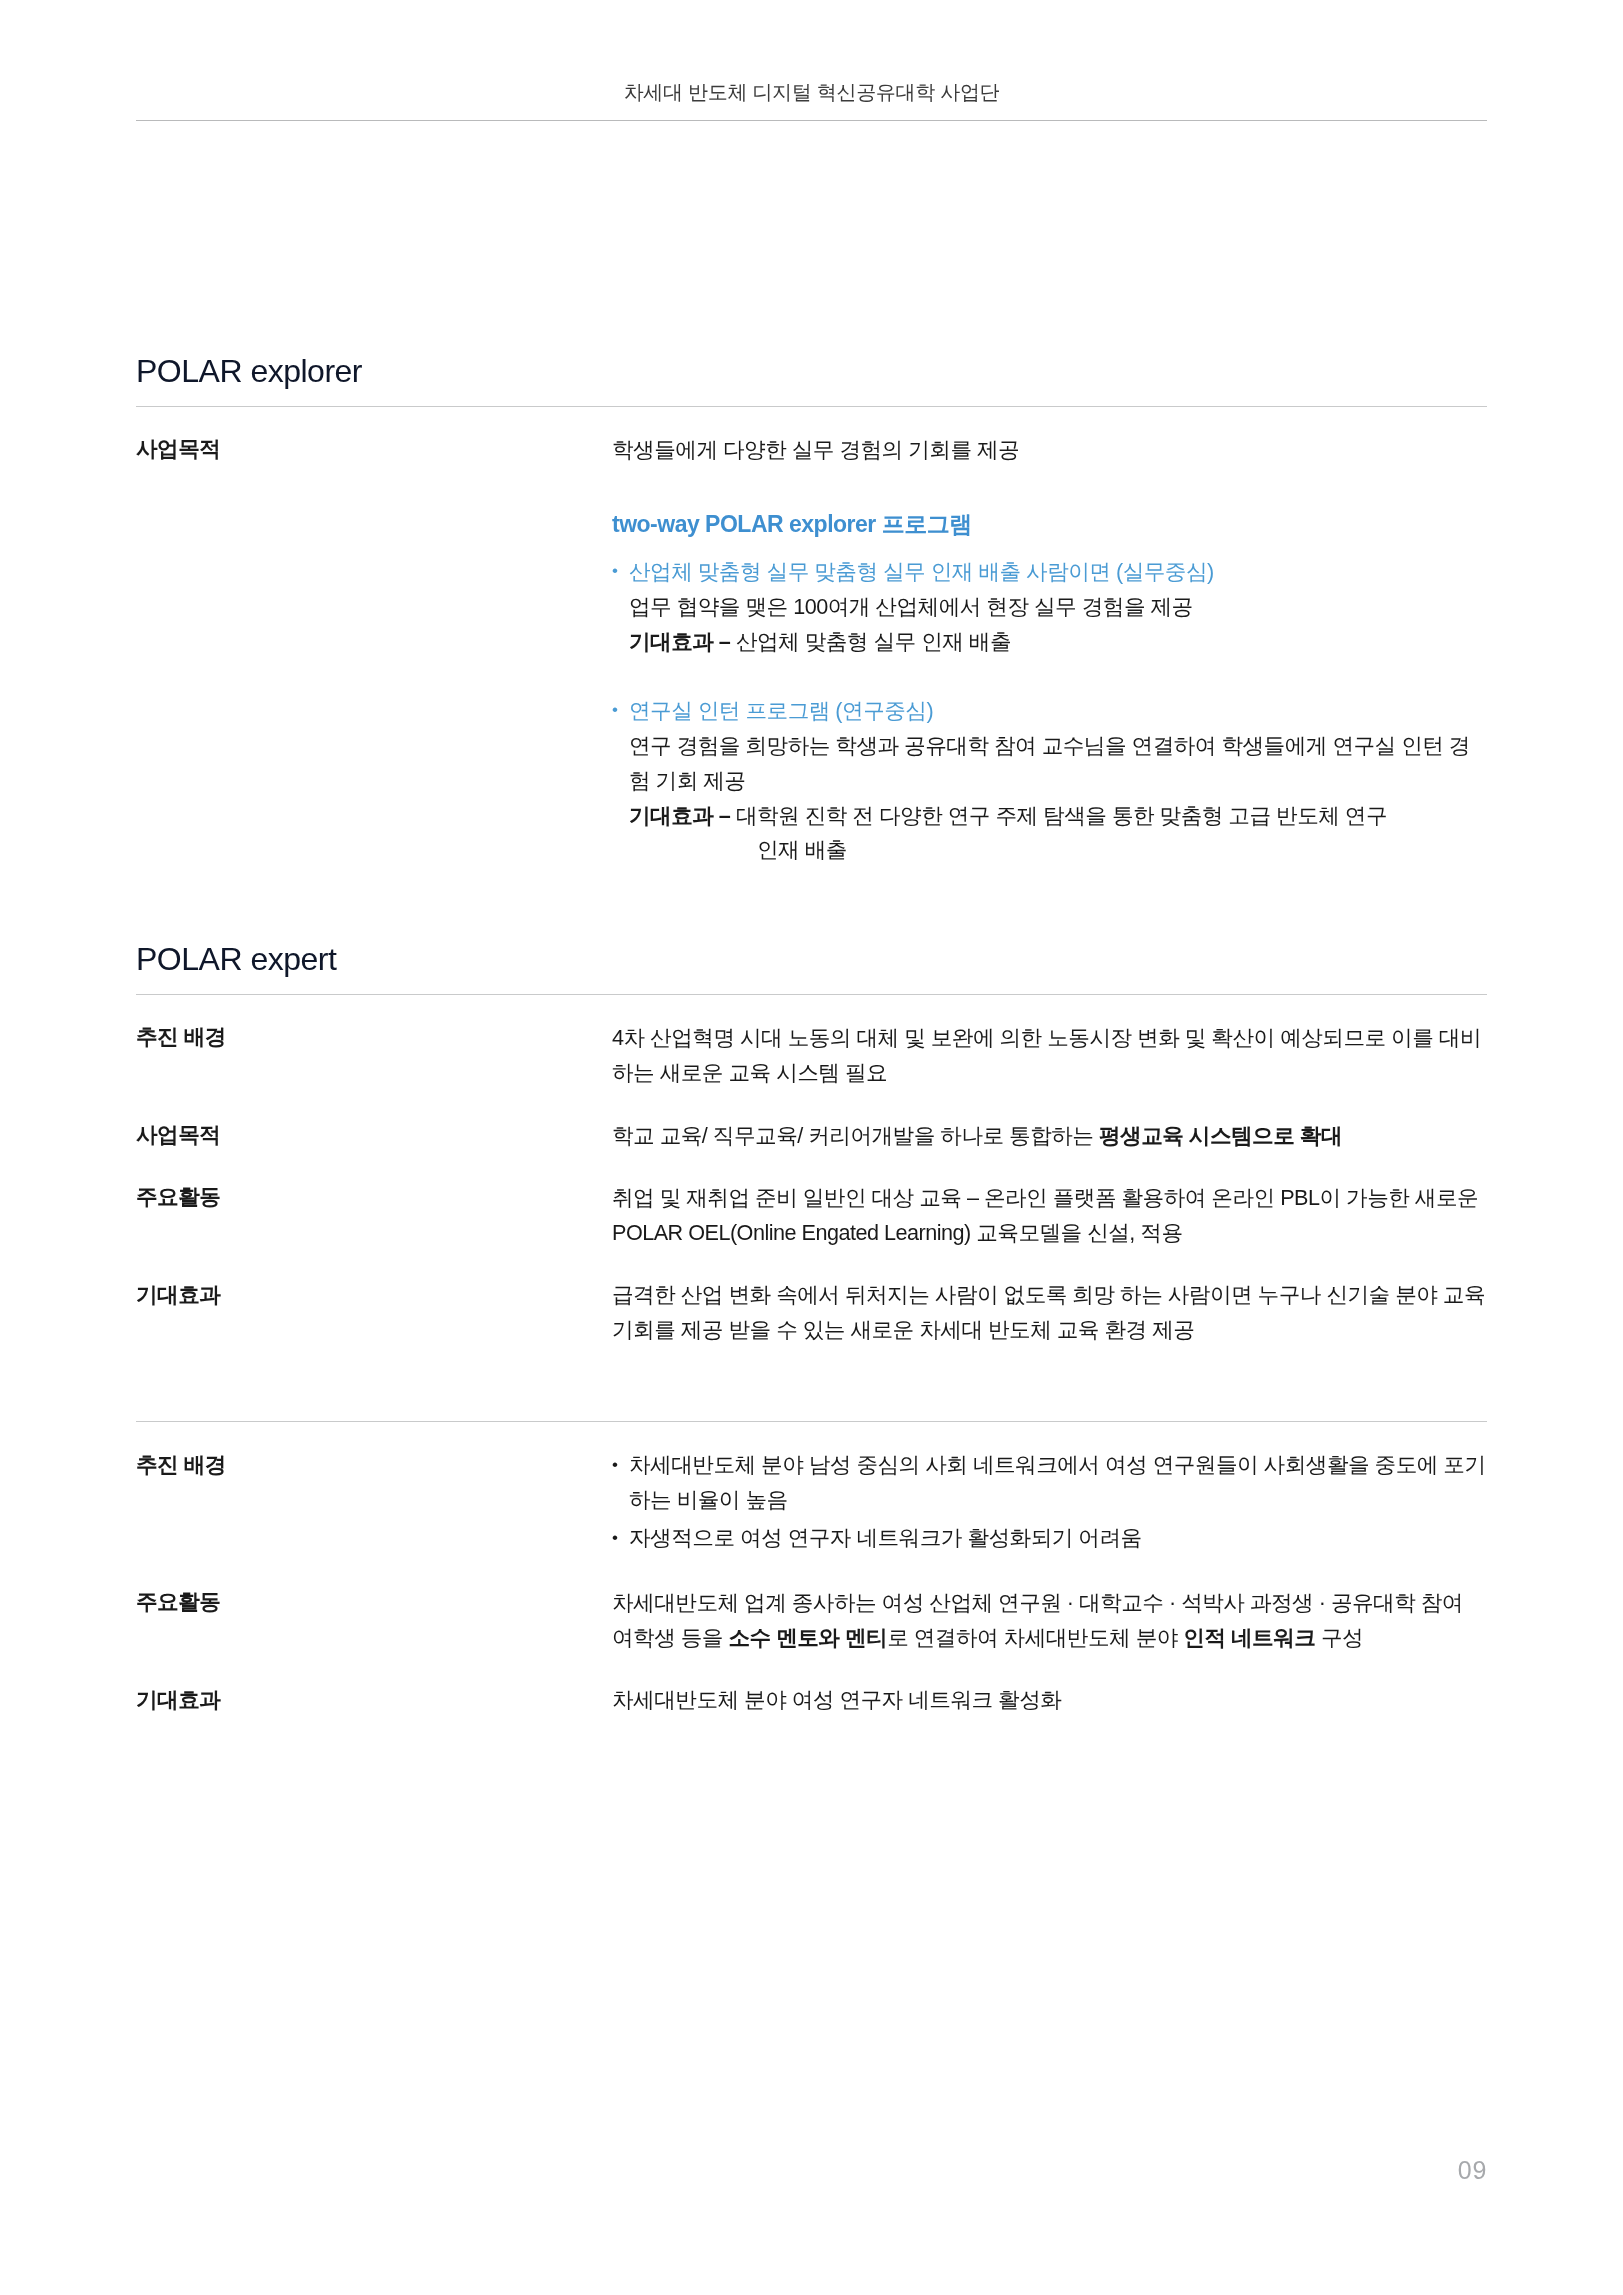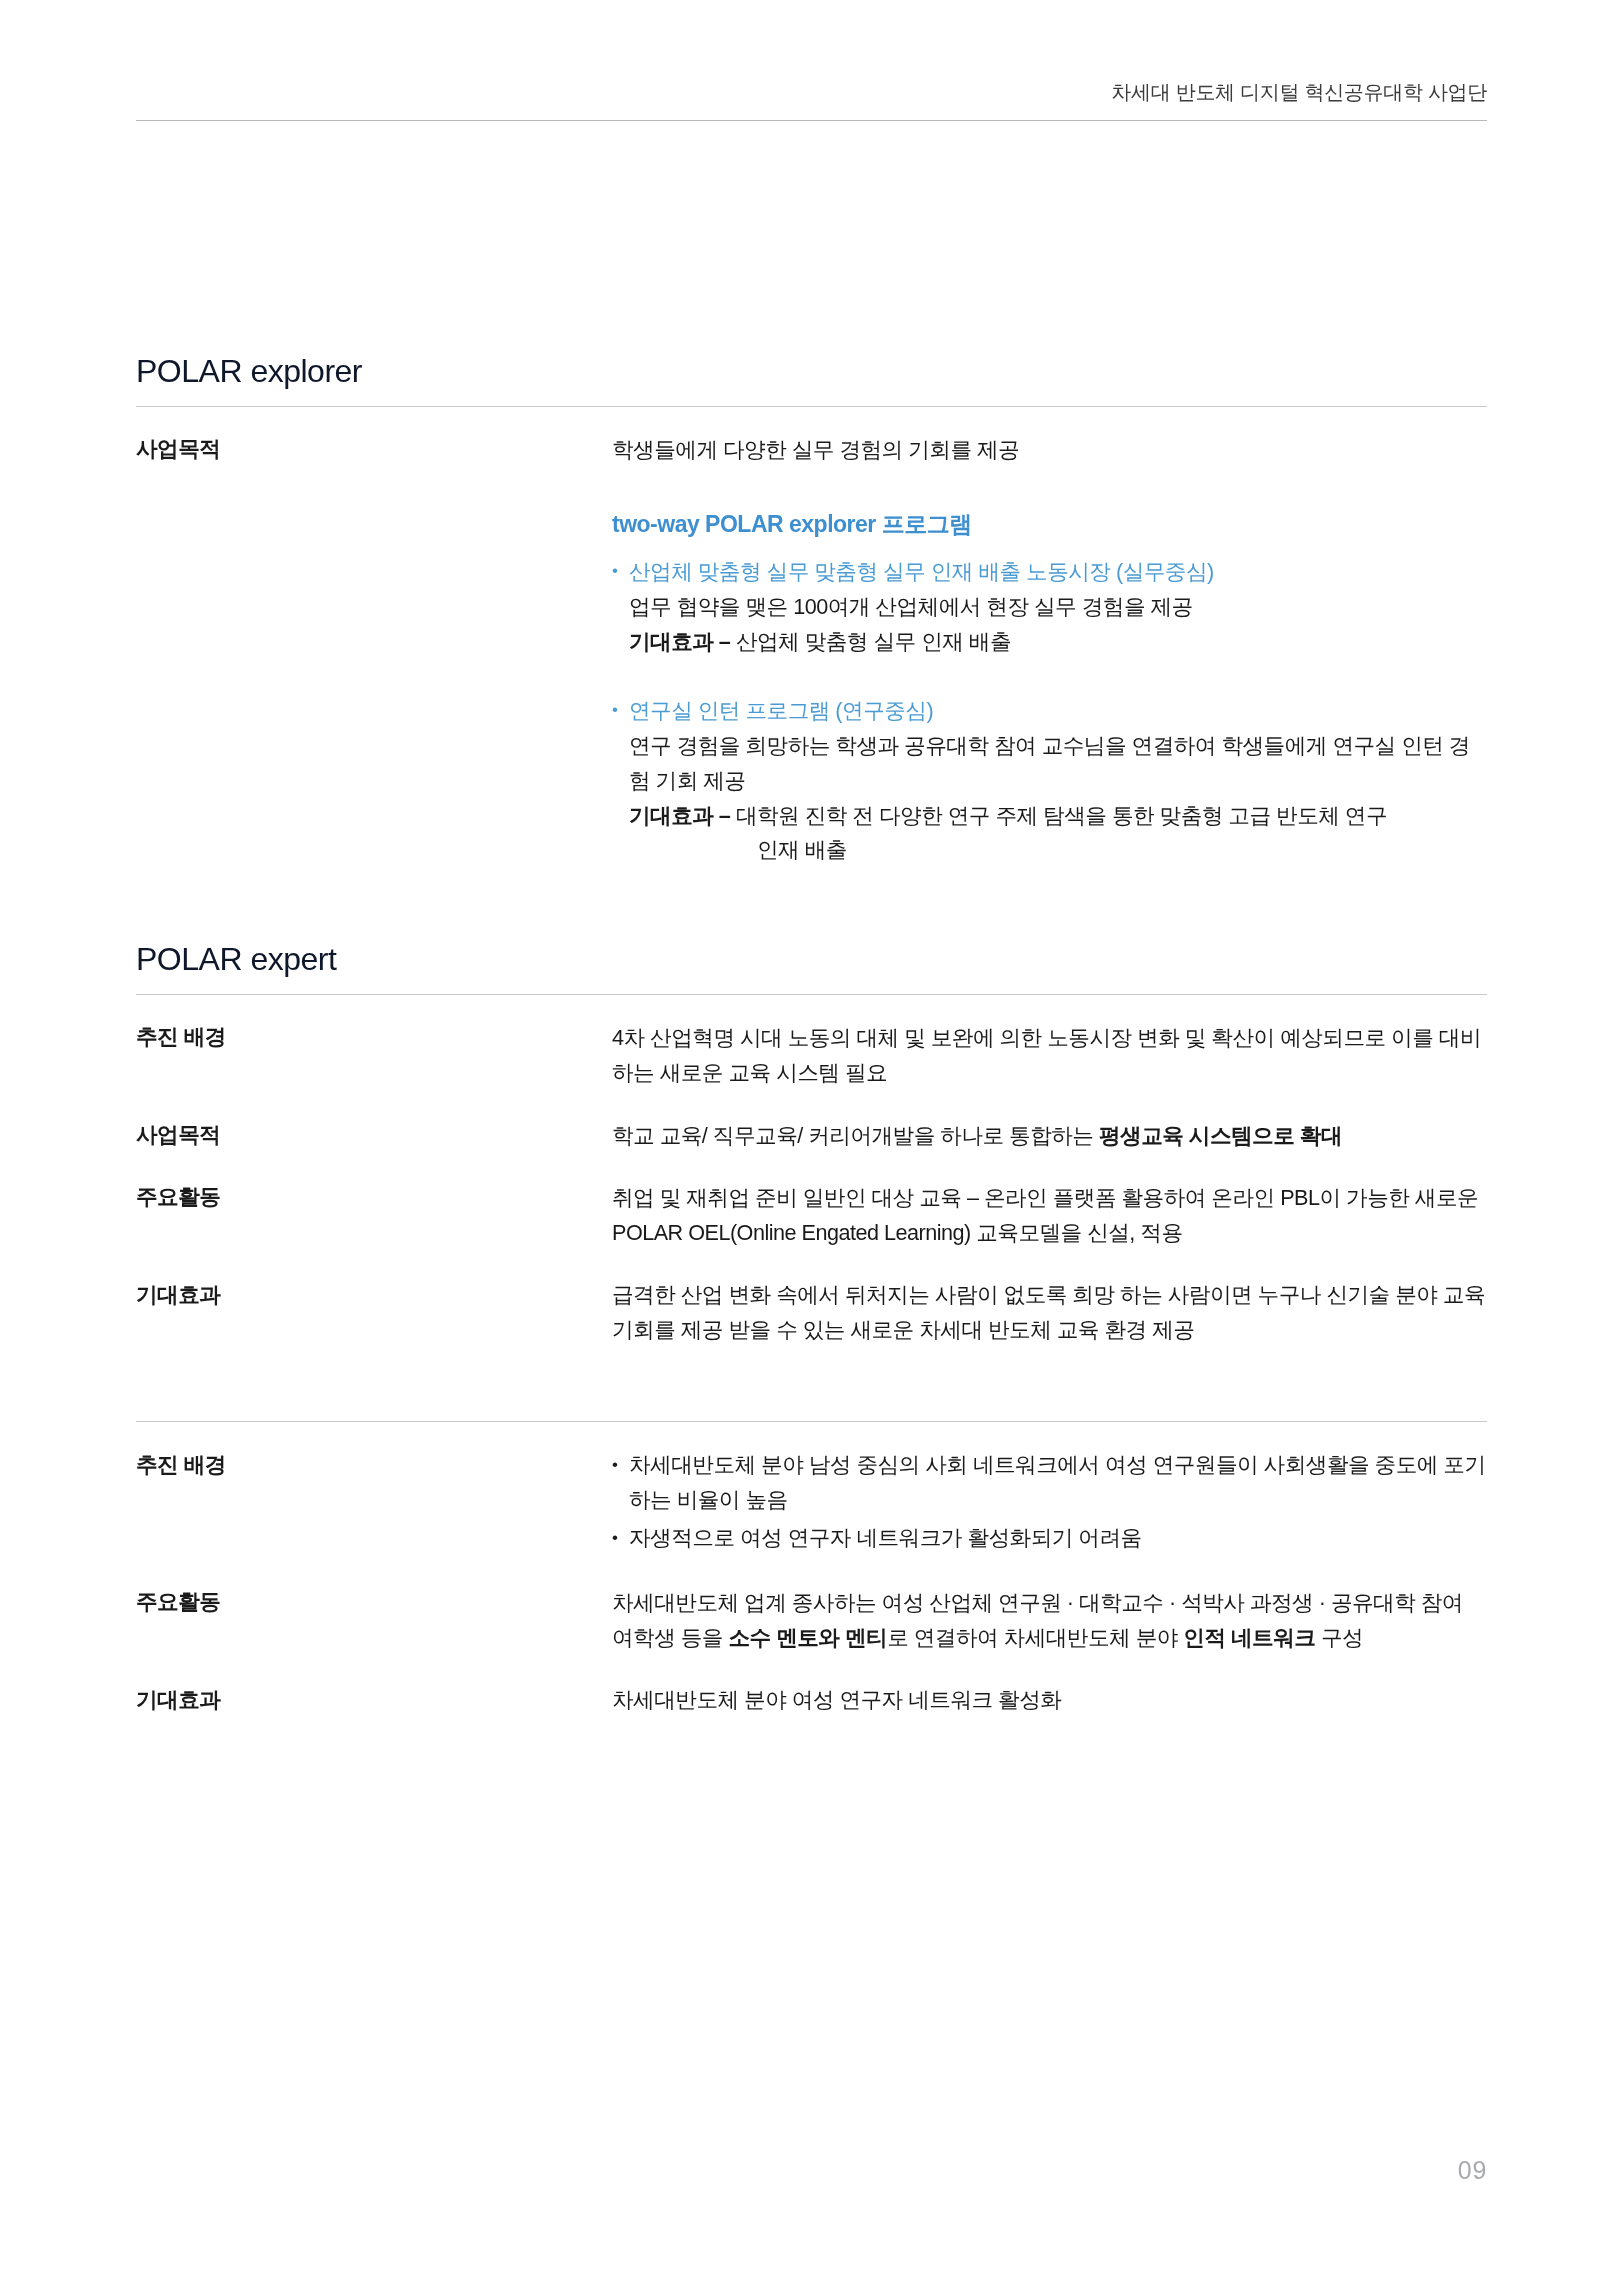--- a/index.html
+++ b/index.html
@@ -21,21 +21,21 @@
   }
 
   
   .header {
     position: absolute;
     top: 79px;
     left: 136px;
     right: 136px;
   }
   .header-text {
-    text-align: right;
+    text-align: center;
     font-size: 20px;
     color: #3b3b3b;
     letter-spacing: -0.3px;
     padding-bottom: 14.4px;
   }
   .header-rule {
     border-bottom: 1.3px solid #b9babb;
   }
 
   
@@ -169,21 +169,21 @@
       <div class="row">
         <div class="row-label">사업목적</div>
         <div class="row-body">
           <div>학생들에게 다양한 실무 경험의 기회를 제공</div>
 
           <div class="prog-title">two-way POLAR explorer 프로그램</div>
 
           <div class="bullet-group">
             <div class="bullet-head">
               <span class="bullet-dot">•</span>
-              <span>산업체 맞춤형 실무 맞춤형 실무 인재 배출 노동시장 (실무중심)</span>
+              <span>산업체 맞춤형 실무 맞춤형 실무 인재 배출 사람이면 (실무중심)</span>
             </div>
             <div class="bullet-sub">업무 협약을 맺은 100여개 산업체에서 현장 실무 경험을 제공</div>
             <div class="bullet-sub effect-line">
               <span class="effect-label">기대효과 –</span>
               <span>산업체 맞춤형 실무 인재 배출</span>
             </div>
           </div>
 
           <div class="bullet-group">
             <div class="bullet-head">

